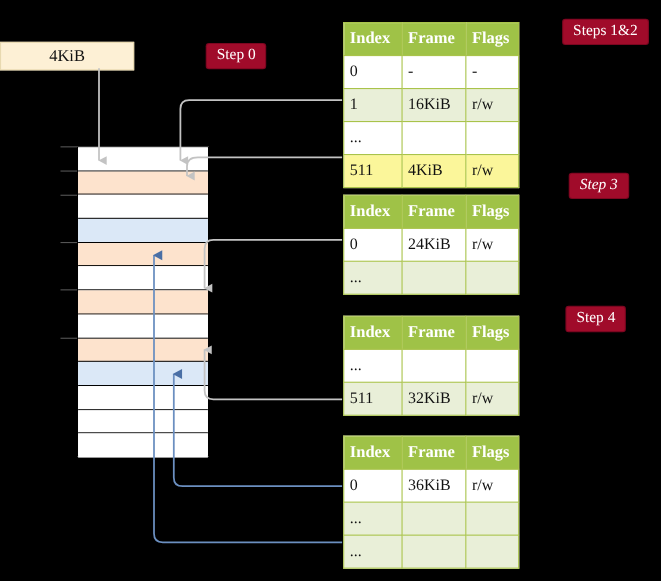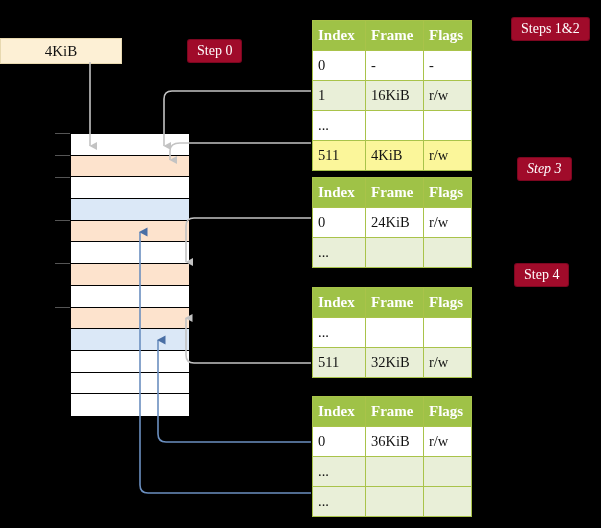--- a/index.html
+++ b/index.html
@@ -44,21 +44,21 @@
   #t3{left:312px;top:287px;}
   #t4{left:312px;top:396px;}
 
   
   .badge{position:absolute;background:#a00b2a;color:#fff;font-size:14px;
     padding:3px 9px;border-radius:2px;white-space:nowrap;
     box-shadow:0 0 0 1px #7c0620;}
   #b0{left:188px;top:40px;}
   #b12{left:512px;top:18px;}
   #b3{left:518px;top:158px;font-style:italic;}
-  #b4{left:515px;top:264px;}
+  #b4{left:515px;top:279px;}
 
   
   .wires{position:absolute;left:0;top:0;width:601px;height:528px;
     pointer-events:none;}
 </style>
 </head>
 <body>
 
 <div class="stage">
 

